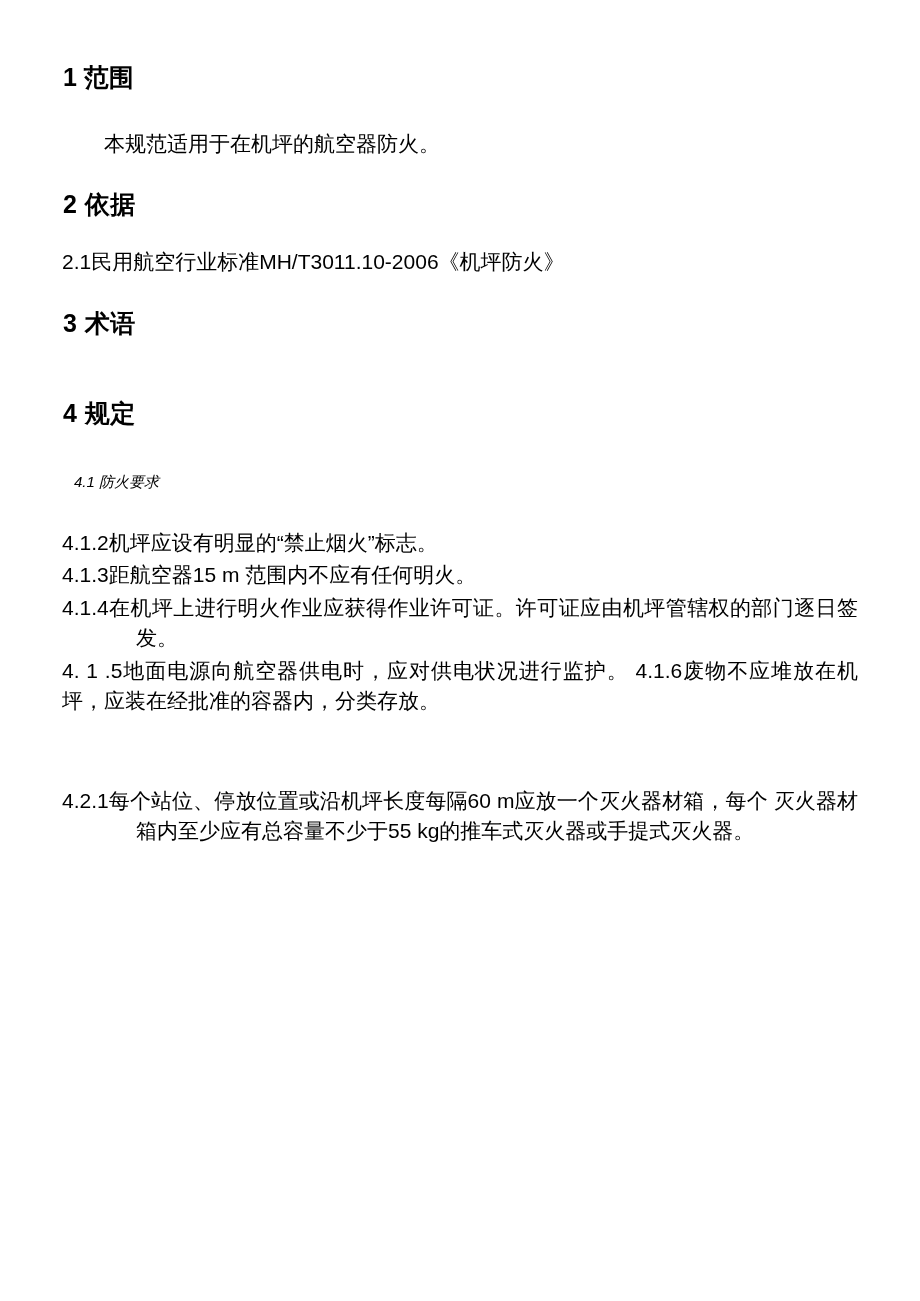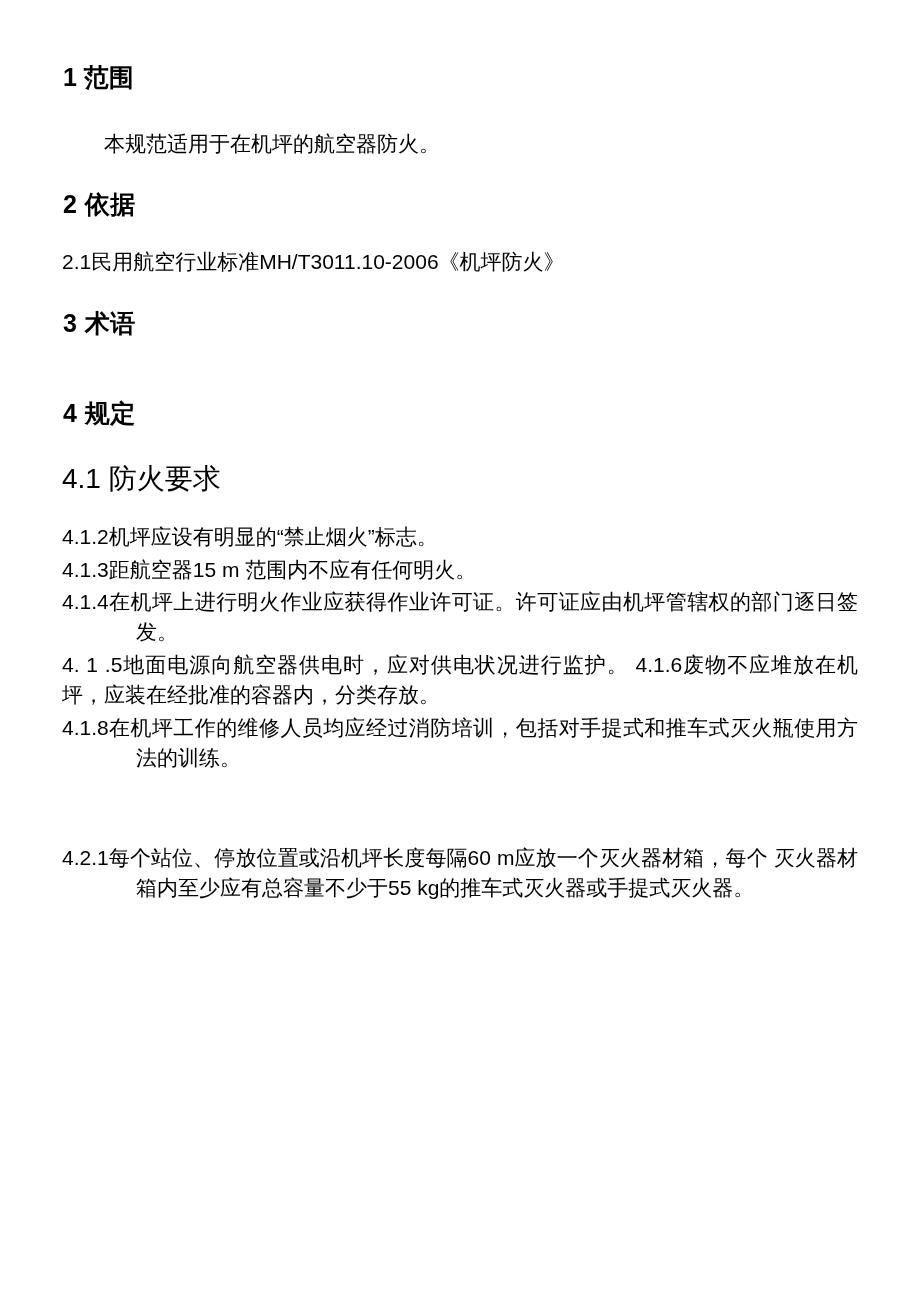--- a/index.html
+++ b/index.html
@@ -24,24 +24,25 @@
   .h1 {
     font-size: 25px;
     font-weight: bold;
     line-height: 1.3;
     margin: 1px;
   }
   .h1-spaced {
     letter-spacing: 0.5px;
   }
   .h2 {
-    font-size: 28px;
+    font-size: 15px;
     font-weight: normal;
     line-height: 1.4;
-    margin: 0;
+    margin: 12px;
+    font-style: italic;
   }
   .para {
     font-size: 21px;
     line-height: 1.45;
     margin: 0;
     text-align: justify;
   }
   .indent-1 {
     text-indent: 42px;
   }
@@ -96,21 +97,20 @@
   <div class="sp-5"></div>
 
   <h2 class="h2">4.1   防火要求</h2>
 
   <div class="sp-3"></div>
 
   <p class="para tight">4.1.2机坪应设有明显的“禁止烟火”标志。</p>
   <p class="para tight">4.1.3距航空器15 m 范围内不应有任何明火。</p>
   <p class="para tight hang-deep">4.1.4在机坪上进行明火作业应获得作业许可证。许可证应由机坪管辖权的部门逐日签发。</p>
   <p class="para tight">4. 1 .5地面电源向航空器供电时，应对供电状况进行监护。 4.1.6废物不应堆放在机坪，应装在经批准的容器内，分类存放。</p>
-  <p class="para tight hang-deep">4.1.8在机坪工作的维修人员均应经过消防培训，包括对手提式和推车式灭火瓶使用方法的训练。</p>
 
   <div class="sp-4"></div>
 
 
   <div class="sp-7"></div>
 
   <p class="para hang-deep">4.2.1每个站位、停放位置或沿机坪长度每隔60 m应放一个灭火器材箱，每个  灭火器材箱内至少应有总容量不少于55 kg的推车式灭火器或手提式灭火器。</p>
 
 </div>
 

